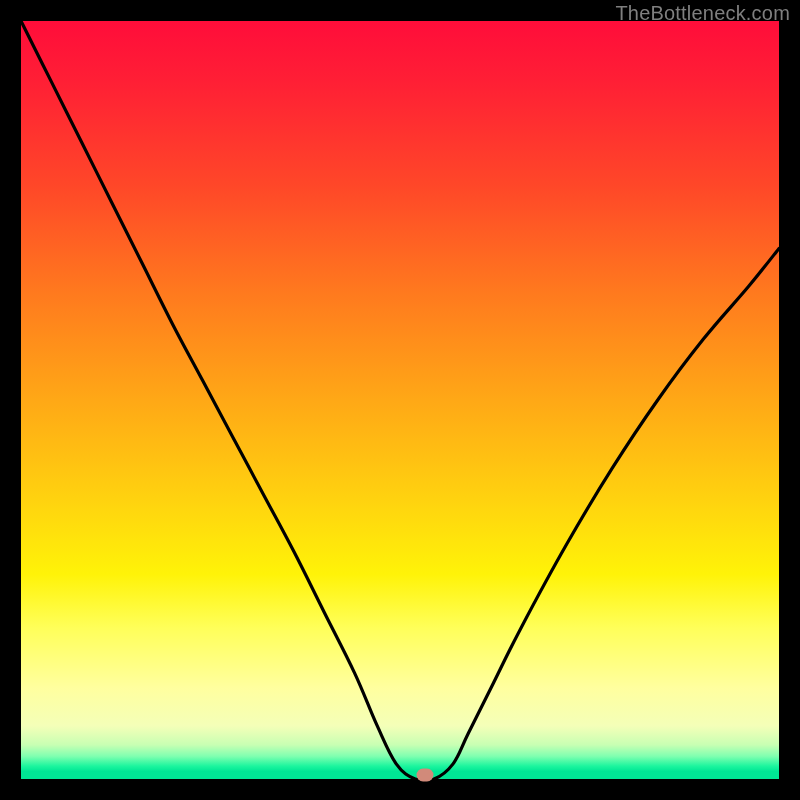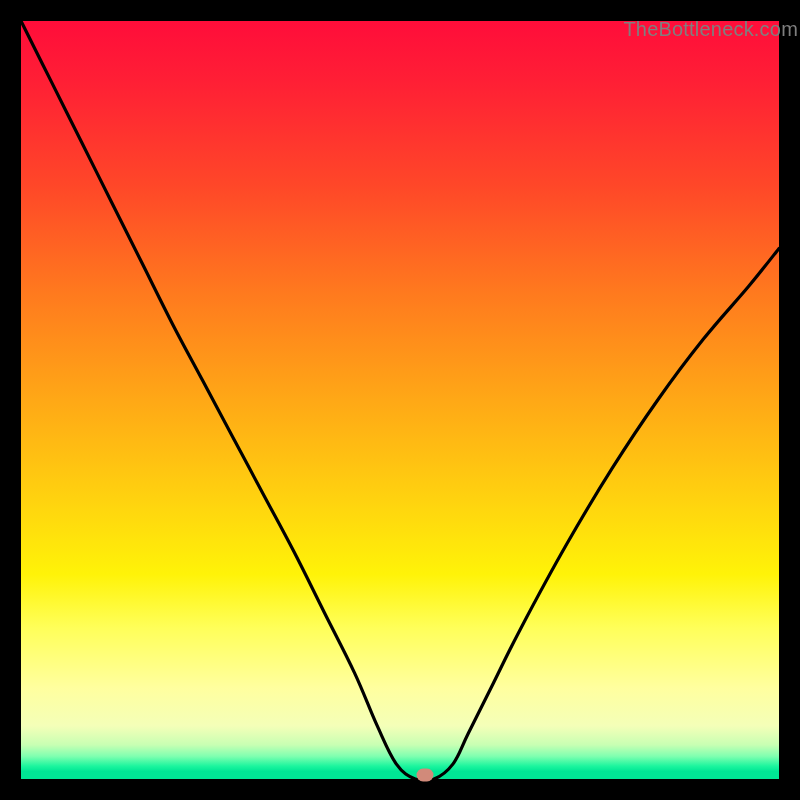--- a/index.html
+++ b/index.html
@@ -39,26 +39,25 @@
       #c8ffb3 95.5%,
       #7fffb0 97%,
       #1cf59e 98.3%,
       #00e695 99%,
       #00e695 100%
     );
   }
   .attribution {
     position: absolute;
     top: 2px;
-    right: 2px;
+    right: 10px;
     color: #7f7f7f;
     font-size: 20px;
     letter-spacing: 0.2px;
     font-weight: 400;
-    margin-top: 16px;
   }
   svg.curve {
     position: absolute;
     left: 0;
     top: 0;
     width: 758px;
     height: 758px;
     overflow: visible;
   }
   .marker {

